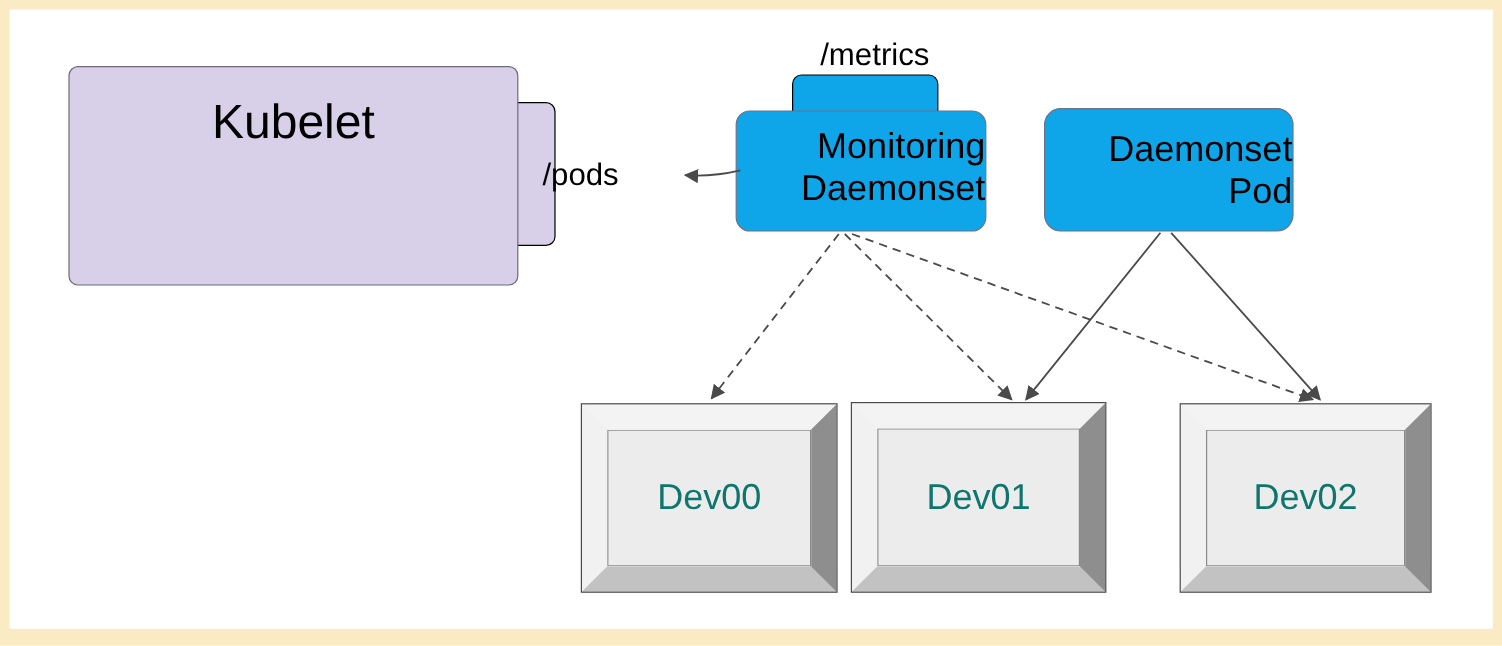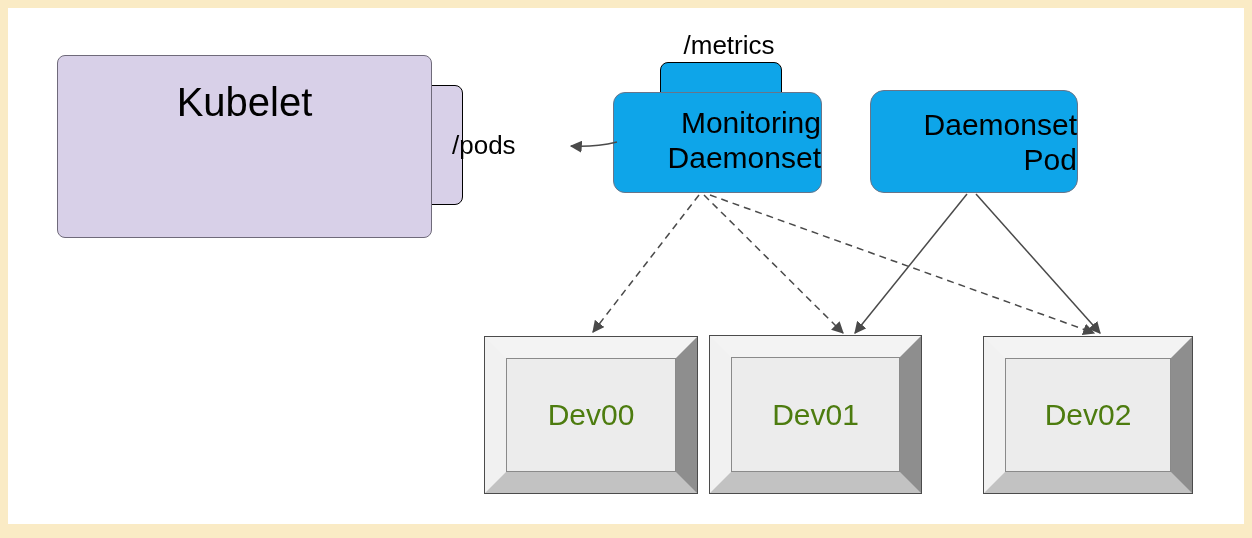--- a/index.html
+++ b/index.html
@@ -35,21 +35,21 @@
   .metrics-label{left:668px;top:31px;width:122px;text-align:center;}
   .pods-label{left:452px;top:131px;}
   
   .device{
     border:21px solid;
     border-color:#F3F3F3 #8E8E8E #C2C2C2 #F1F1F1;
     outline:1.4px solid #4B4B4B;
     background:#ECECEC;
     box-shadow:inset 0 0 0 1px #8A8A8A;
     display:flex;align-items:center;justify-content:center;
-    font-size:30px;color:#4d7c0f;z-index:2;
+    font-size:30px;color:#0f766e;z-index:2;
   }
   .dev0{left:485px;top:337px;width:212px;height:156px;}
   .dev1{left:710px;top:336px;width:211px;height:157px;}
   .dev2{left:984px;top:337px;width:208px;height:156px;}
   svg.connectors{position:absolute;left:0;top:0;z-index:5;pointer-events:none;}
   .edge{stroke:#4A4A4A;stroke-width:1.5;fill:none;}
   .dashed{stroke-dasharray:7 5;}
 </style>
 </head>
 <body>

